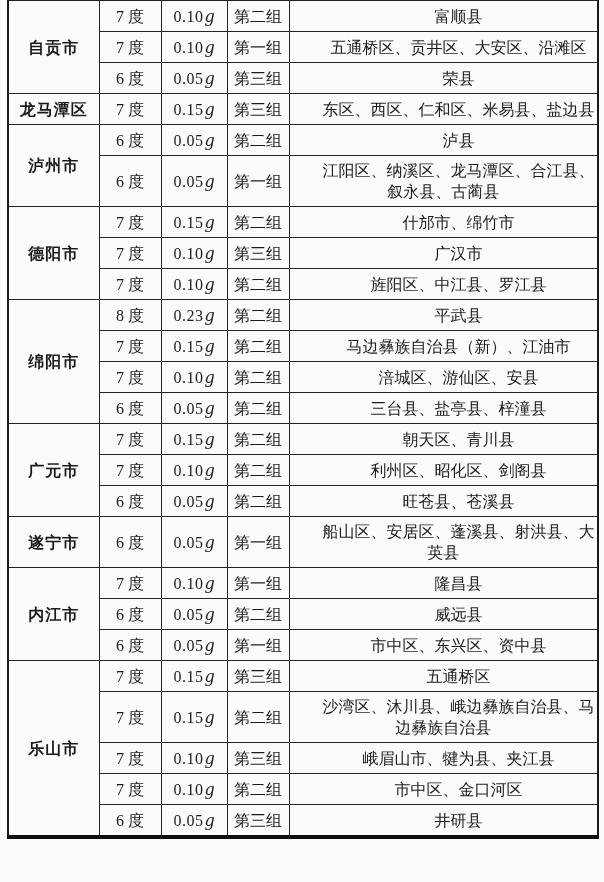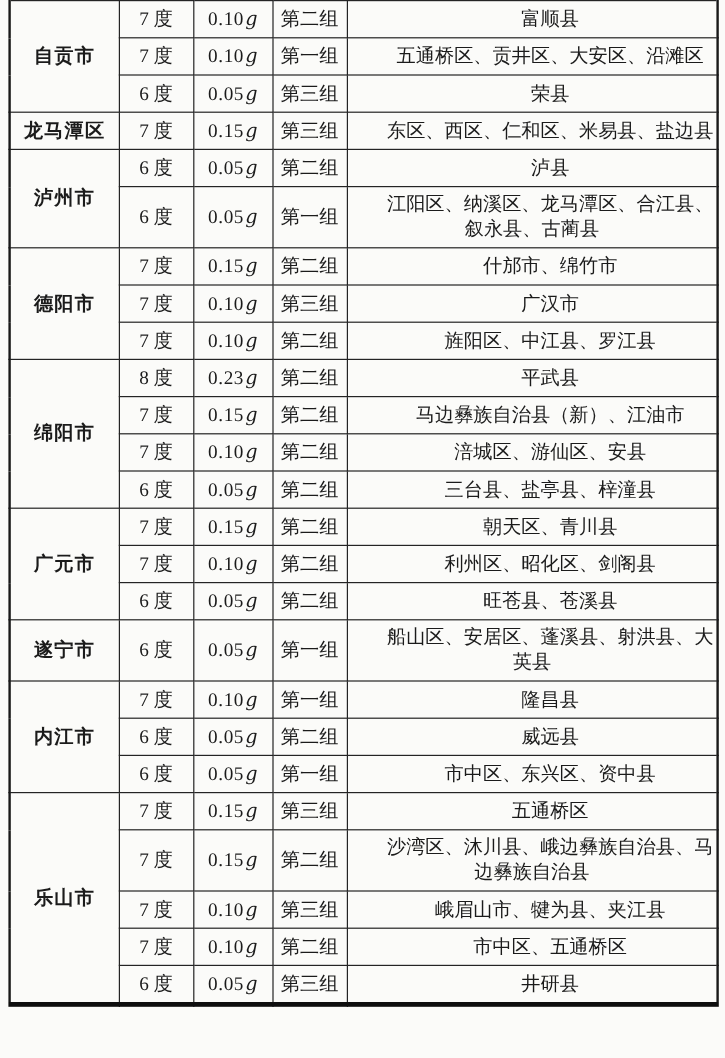--- a/index.html
+++ b/index.html
@@ -219,21 +219,21 @@
         <tr>
           <td class="deg"><span class="num">7</span><span>度</span></td>
           <td class="accel"><span class="num">0.10</span><i>g</i></td>
           <td class="grp">第三组</td>
           <td class="districts">峨眉山市、犍为县、夹江县</td>
         </tr>
         <tr>
           <td class="deg"><span class="num">7</span><span>度</span></td>
           <td class="accel"><span class="num">0.10</span><i>g</i></td>
           <td class="grp">第二组</td>
-          <td class="districts">市中区、五通桥区</td>
+          <td class="districts">市中区、金口河区</td>
         </tr>
         <tr>
           <td class="deg"><span class="num">6</span><span>度</span></td>
           <td class="accel"><span class="num">0.05</span><i>g</i></td>
           <td class="grp">第三组</td>
           <td class="districts">井研县</td>
         </tr>
       </tbody>
   </table>
 </div>

